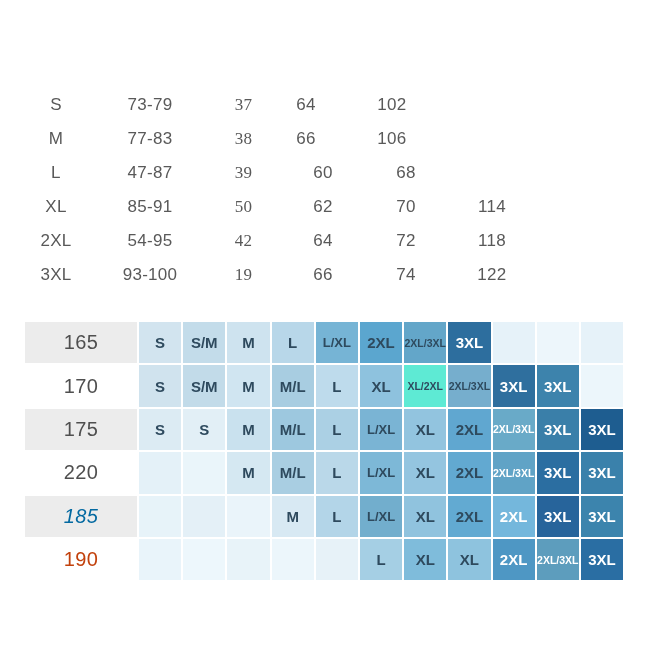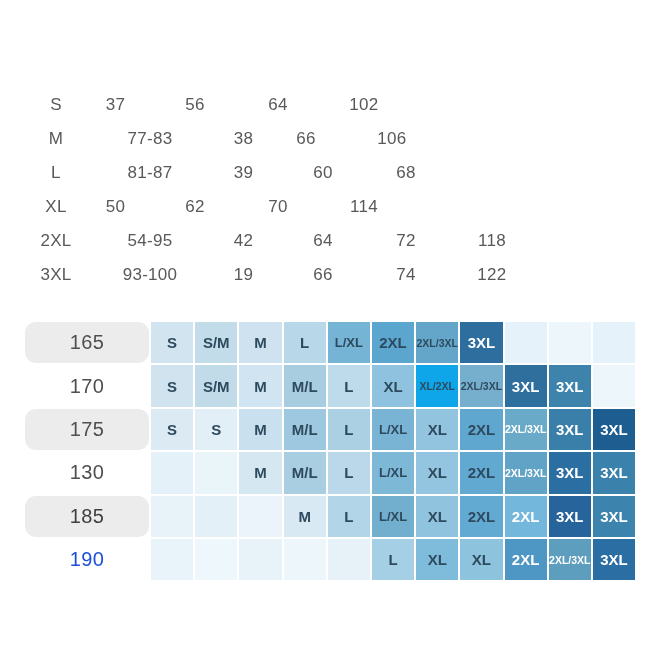--- a/index.html
+++ b/index.html
@@ -5,62 +5,63 @@
   html,body{margin:0;padding:0;}
   body{
     width:645px;height:645px;background:#ffffff;position:relative;
     font-family:"Liberation Sans", sans-serif;overflow:hidden;
   }
   .top-table{position:absolute;left:26px;top:88px;}
   .t-row{display:flex;height:34px;align-items:center;}
   .t-cell{text-align:center;font-size:17px;color:#595959;letter-spacing:.3px;}
   .t-cell.c0{width:60px;}
   .t-cell.c1{width:128px;}
-  .t-cell.c2{width:59px;}
+  .t-cell.c2{width:59px;font-family:Liberation Serif, serif;}
   .t-cell.c3{width:100px;}
   .t-cell.c4{width:66px;}
   .t-cell.c5{width:106px;}
   .matrix{position:absolute;left:25px;top:322px;display:flex;flex-direction:column;gap:2px;}
   .m-row{display:flex;gap:2px;height:41.4px;}
   .m-head{
-    width:124px;display:flex;align-items:center;justify-content:center;
-    font-size:20px;color:#4f4f4f;letter-spacing:.4px;border-radius:11px;
+    width:112px;display:flex;align-items:center;justify-content:center;
+    font-size:20px;color:#4f4f4f;letter-spacing:.4px;
   }
   .m-cell{
     width:42.2px;display:flex;align-items:center;justify-content:center;
     font-weight:600;letter-spacing:0;white-space:nowrap;overflow:hidden;
   }
 </style>
 </head>
 <body>
 
 <div class="top-table">
     <div class="t-row">
       <div class="t-cell c0">S</div>
+      <div class="t-cell c1">73-79</div>
       <div class="t-cell c2">37</div>
-      <div class="t-cell c3">56</div>
       <div class="t-cell c4">64</div>
       <div class="t-cell c5">102</div>
     </div>
     <div class="t-row">
       <div class="t-cell c0">M</div>
       <div class="t-cell c1">77-83</div>
       <div class="t-cell c2">38</div>
       <div class="t-cell c4">66</div>
       <div class="t-cell c5">106</div>
     </div>
     <div class="t-row">
       <div class="t-cell c0">L</div>
-      <div class="t-cell c1">81-87</div>
+      <div class="t-cell c1">47-87</div>
       <div class="t-cell c2">39</div>
       <div class="t-cell c3">60</div>
       <div class="t-cell c4">68</div>
     </div>
     <div class="t-row">
       <div class="t-cell c0">XL</div>
+      <div class="t-cell c1">85-91</div>
       <div class="t-cell c2">50</div>
       <div class="t-cell c3">62</div>
       <div class="t-cell c4">70</div>
       <div class="t-cell c5">114</div>
     </div>
     <div class="t-row">
       <div class="t-cell c0">2XL</div>
       <div class="t-cell c1">54-95</div>
       <div class="t-cell c2">42</div>
       <div class="t-cell c3">64</div>
@@ -92,70 +93,70 @@
       <div class="m-cell" style="background: rgb(230, 242, 249); color: rgb(46, 74, 94); font-size: 15px;"></div>
     </div>
     <div class="m-row">
       <div class="m-head" style="background: rgb(255, 255, 255); color: rgb(79, 79, 79);">170</div>
       <div class="m-cell" style="background: rgb(208, 227, 238); color: rgb(46, 74, 94); font-size: 15px;">S</div>
       <div class="m-cell" style="background: rgb(194, 219, 233); color: rgb(46, 74, 94); font-size: 15px;">S/M</div>
       <div class="m-cell" style="background: rgb(208, 229, 241); color: rgb(46, 74, 94); font-size: 15px;">M</div>
       <div class="m-cell" style="background: rgb(168, 205, 225); color: rgb(46, 74, 94); font-size: 15px;">M/L</div>
       <div class="m-cell" style="background: rgb(190, 219, 236); color: rgb(46, 74, 94); font-size: 15px;">L</div>
       <div class="m-cell" style="background: rgb(142, 194, 222); color: rgb(46, 74, 94); font-size: 15px;">XL</div>
-      <div class="m-cell" style="background: #0ea5e9; color: rgb(46, 74, 94); font-size: 10.5px;">XL/2XL</div>
+      <div class="m-cell" style="background: #5eead4; color: rgb(46, 74, 94); font-size: 10.5px;">XL/2XL</div>
       <div class="m-cell" style="background: rgb(118, 174, 205); color: rgb(46, 74, 94); font-size: 10.5px;">2XL/3XL</div>
       <div class="m-cell" style="background: rgb(47, 111, 158); color: rgb(255, 255, 255); font-size: 15px;">3XL</div>
       <div class="m-cell" style="background: rgb(61, 131, 172); color: rgb(255, 255, 255); font-size: 15px;">3XL</div>
       <div class="m-cell" style="background: rgb(236, 246, 251); color: rgb(46, 74, 94); font-size: 15px;"></div>
     </div>
     <div class="m-row">
       <div class="m-head" style="background: rgb(236, 236, 236); color: rgb(79, 79, 79);">175</div>
       <div class="m-cell" style="background: rgb(220, 235, 243); color: rgb(46, 74, 94); font-size: 15px;">S</div>
       <div class="m-cell" style="background: rgb(226, 239, 246); color: rgb(46, 74, 94); font-size: 15px;">S</div>
       <div class="m-cell" style="background: rgb(201, 225, 238); color: rgb(46, 74, 94); font-size: 15px;">M</div>
       <div class="m-cell" style="background: rgb(157, 200, 223); color: rgb(46, 74, 94); font-size: 15px;">M/L</div>
       <div class="m-cell" style="background: rgb(171, 208, 228); color: rgb(46, 74, 94); font-size: 15px;">L</div>
       <div class="m-cell" style="background: rgb(122, 180, 212); color: rgb(46, 74, 94); font-size: 13px;">L/XL</div>
       <div class="m-cell" style="background: rgb(146, 196, 223); color: rgb(46, 74, 94); font-size: 15px;">XL</div>
       <div class="m-cell" style="background: rgb(96, 167, 208); color: rgb(46, 74, 94); font-size: 15px;">2XL</div>
       <div class="m-cell" style="background: rgb(105, 170, 200); color: rgb(255, 255, 255); font-size: 10.5px;">2XL/3XL</div>
       <div class="m-cell" style="background: rgb(58, 127, 169); color: rgb(255, 255, 255); font-size: 15px;">3XL</div>
       <div class="m-cell" style="background: rgb(30, 93, 144); color: rgb(255, 255, 255); font-size: 15px;">3XL</div>
     </div>
     <div class="m-row">
-      <div class="m-head" style="background: rgb(255, 255, 255); color: rgb(79, 79, 79);">130</div>
+      <div class="m-head" style="background: rgb(255, 255, 255); color: rgb(79, 79, 79);">220</div>
       <div class="m-cell" style="background: rgb(228, 241, 248); color: rgb(46, 74, 94); font-size: 15px;"></div>
       <div class="m-cell" style="background: rgb(234, 245, 250); color: rgb(46, 74, 94); font-size: 15px;"></div>
       <div class="m-cell" style="background: rgb(213, 232, 242); color: rgb(46, 74, 94); font-size: 15px;">M</div>
       <div class="m-cell" style="background: rgb(169, 206, 226); color: rgb(46, 74, 94); font-size: 15px;">M/L</div>
       <div class="m-cell" style="background: rgb(186, 216, 233); color: rgb(46, 74, 94); font-size: 15px;">L</div>
       <div class="m-cell" style="background: rgb(125, 184, 215); color: rgb(46, 74, 94); font-size: 13px;">L/XL</div>
       <div class="m-cell" style="background: rgb(148, 197, 224); color: rgb(46, 74, 94); font-size: 15px;">XL</div>
       <div class="m-cell" style="background: rgb(98, 169, 209); color: rgb(46, 74, 94); font-size: 15px;">2XL</div>
       <div class="m-cell" style="background: rgb(96, 163, 198); color: rgb(255, 255, 255); font-size: 10.5px;">2XL/3XL</div>
       <div class="m-cell" style="background: rgb(43, 110, 161); color: rgb(255, 255, 255); font-size: 15px;">3XL</div>
       <div class="m-cell" style="background: rgb(58, 129, 171); color: rgb(255, 255, 255); font-size: 15px;">3XL</div>
     </div>
     <div class="m-row">
-      <div class="m-head" style="background: rgb(236, 236, 236); color: #404040;">185</div>
+      <div class="m-head" style="background: rgb(236, 236, 236); color: #0369a1; font-style: italic;">185</div>
       <div class="m-cell" style="background: rgb(231, 243, 249); color: rgb(46, 74, 94); font-size: 15px;"></div>
       <div class="m-cell" style="background: rgb(228, 240, 247); color: rgb(46, 74, 94); font-size: 15px;"></div>
       <div class="m-cell" style="background: rgb(234, 244, 250); color: rgb(46, 74, 94); font-size: 15px;"></div>
       <div class="m-cell" style="background: rgb(216, 233, 243); color: rgb(46, 74, 94); font-size: 15px;">M</div>
       <div class="m-cell" style="background: rgb(179, 213, 232); color: rgb(46, 74, 94); font-size: 15px;">L</div>
       <div class="m-cell" style="background: rgb(114, 174, 205); color: rgb(46, 74, 94); font-size: 13px;">L/XL</div>
       <div class="m-cell" style="background: rgb(144, 195, 222); color: rgb(46, 74, 94); font-size: 15px;">XL</div>
       <div class="m-cell" style="background: rgb(98, 170, 210); color: rgb(46, 74, 94); font-size: 15px;">2XL</div>
       <div class="m-cell" style="background: rgb(116, 183, 220); color: rgb(255, 255, 255); font-size: 15px;">2XL</div>
       <div class="m-cell" style="background: rgb(39, 100, 155); color: rgb(255, 255, 255); font-size: 15px;">3XL</div>
       <div class="m-cell" style="background: rgb(60, 132, 173); color: rgb(255, 255, 255); font-size: 15px;">3XL</div>
     </div>
     <div class="m-row">
-      <div class="m-head" style="background: rgb(255, 255, 255); color: #1d4ed8;">190</div>
+      <div class="m-head" style="background: rgb(255, 255, 255); color: #c2410c;">190</div>
       <div class="m-cell" style="background: rgb(233, 244, 250); color: rgb(46, 74, 94); font-size: 15px;"></div>
       <div class="m-cell" style="background: rgb(237, 247, 252); color: rgb(46, 74, 94); font-size: 15px;"></div>
       <div class="m-cell" style="background: rgb(232, 243, 249); color: rgb(46, 74, 94); font-size: 15px;"></div>
       <div class="m-cell" style="background: rgb(236, 246, 251); color: rgb(46, 74, 94); font-size: 15px;"></div>
       <div class="m-cell" style="background: rgb(231, 242, 248); color: rgb(46, 74, 94); font-size: 15px;"></div>
       <div class="m-cell" style="background: rgb(165, 207, 228); color: rgb(46, 74, 94); font-size: 15px;">L</div>
       <div class="m-cell" style="background: rgb(127, 188, 219); color: rgb(46, 74, 94); font-size: 15px;">XL</div>
       <div class="m-cell" style="background: rgb(142, 195, 222); color: rgb(46, 74, 94); font-size: 15px;">XL</div>
       <div class="m-cell" style="background: rgb(78, 151, 196); color: rgb(255, 255, 255); font-size: 15px;">2XL</div>
       <div class="m-cell" style="background: rgb(93, 157, 189); color: rgb(255, 255, 255); font-size: 10.5px;">2XL/3XL</div>

